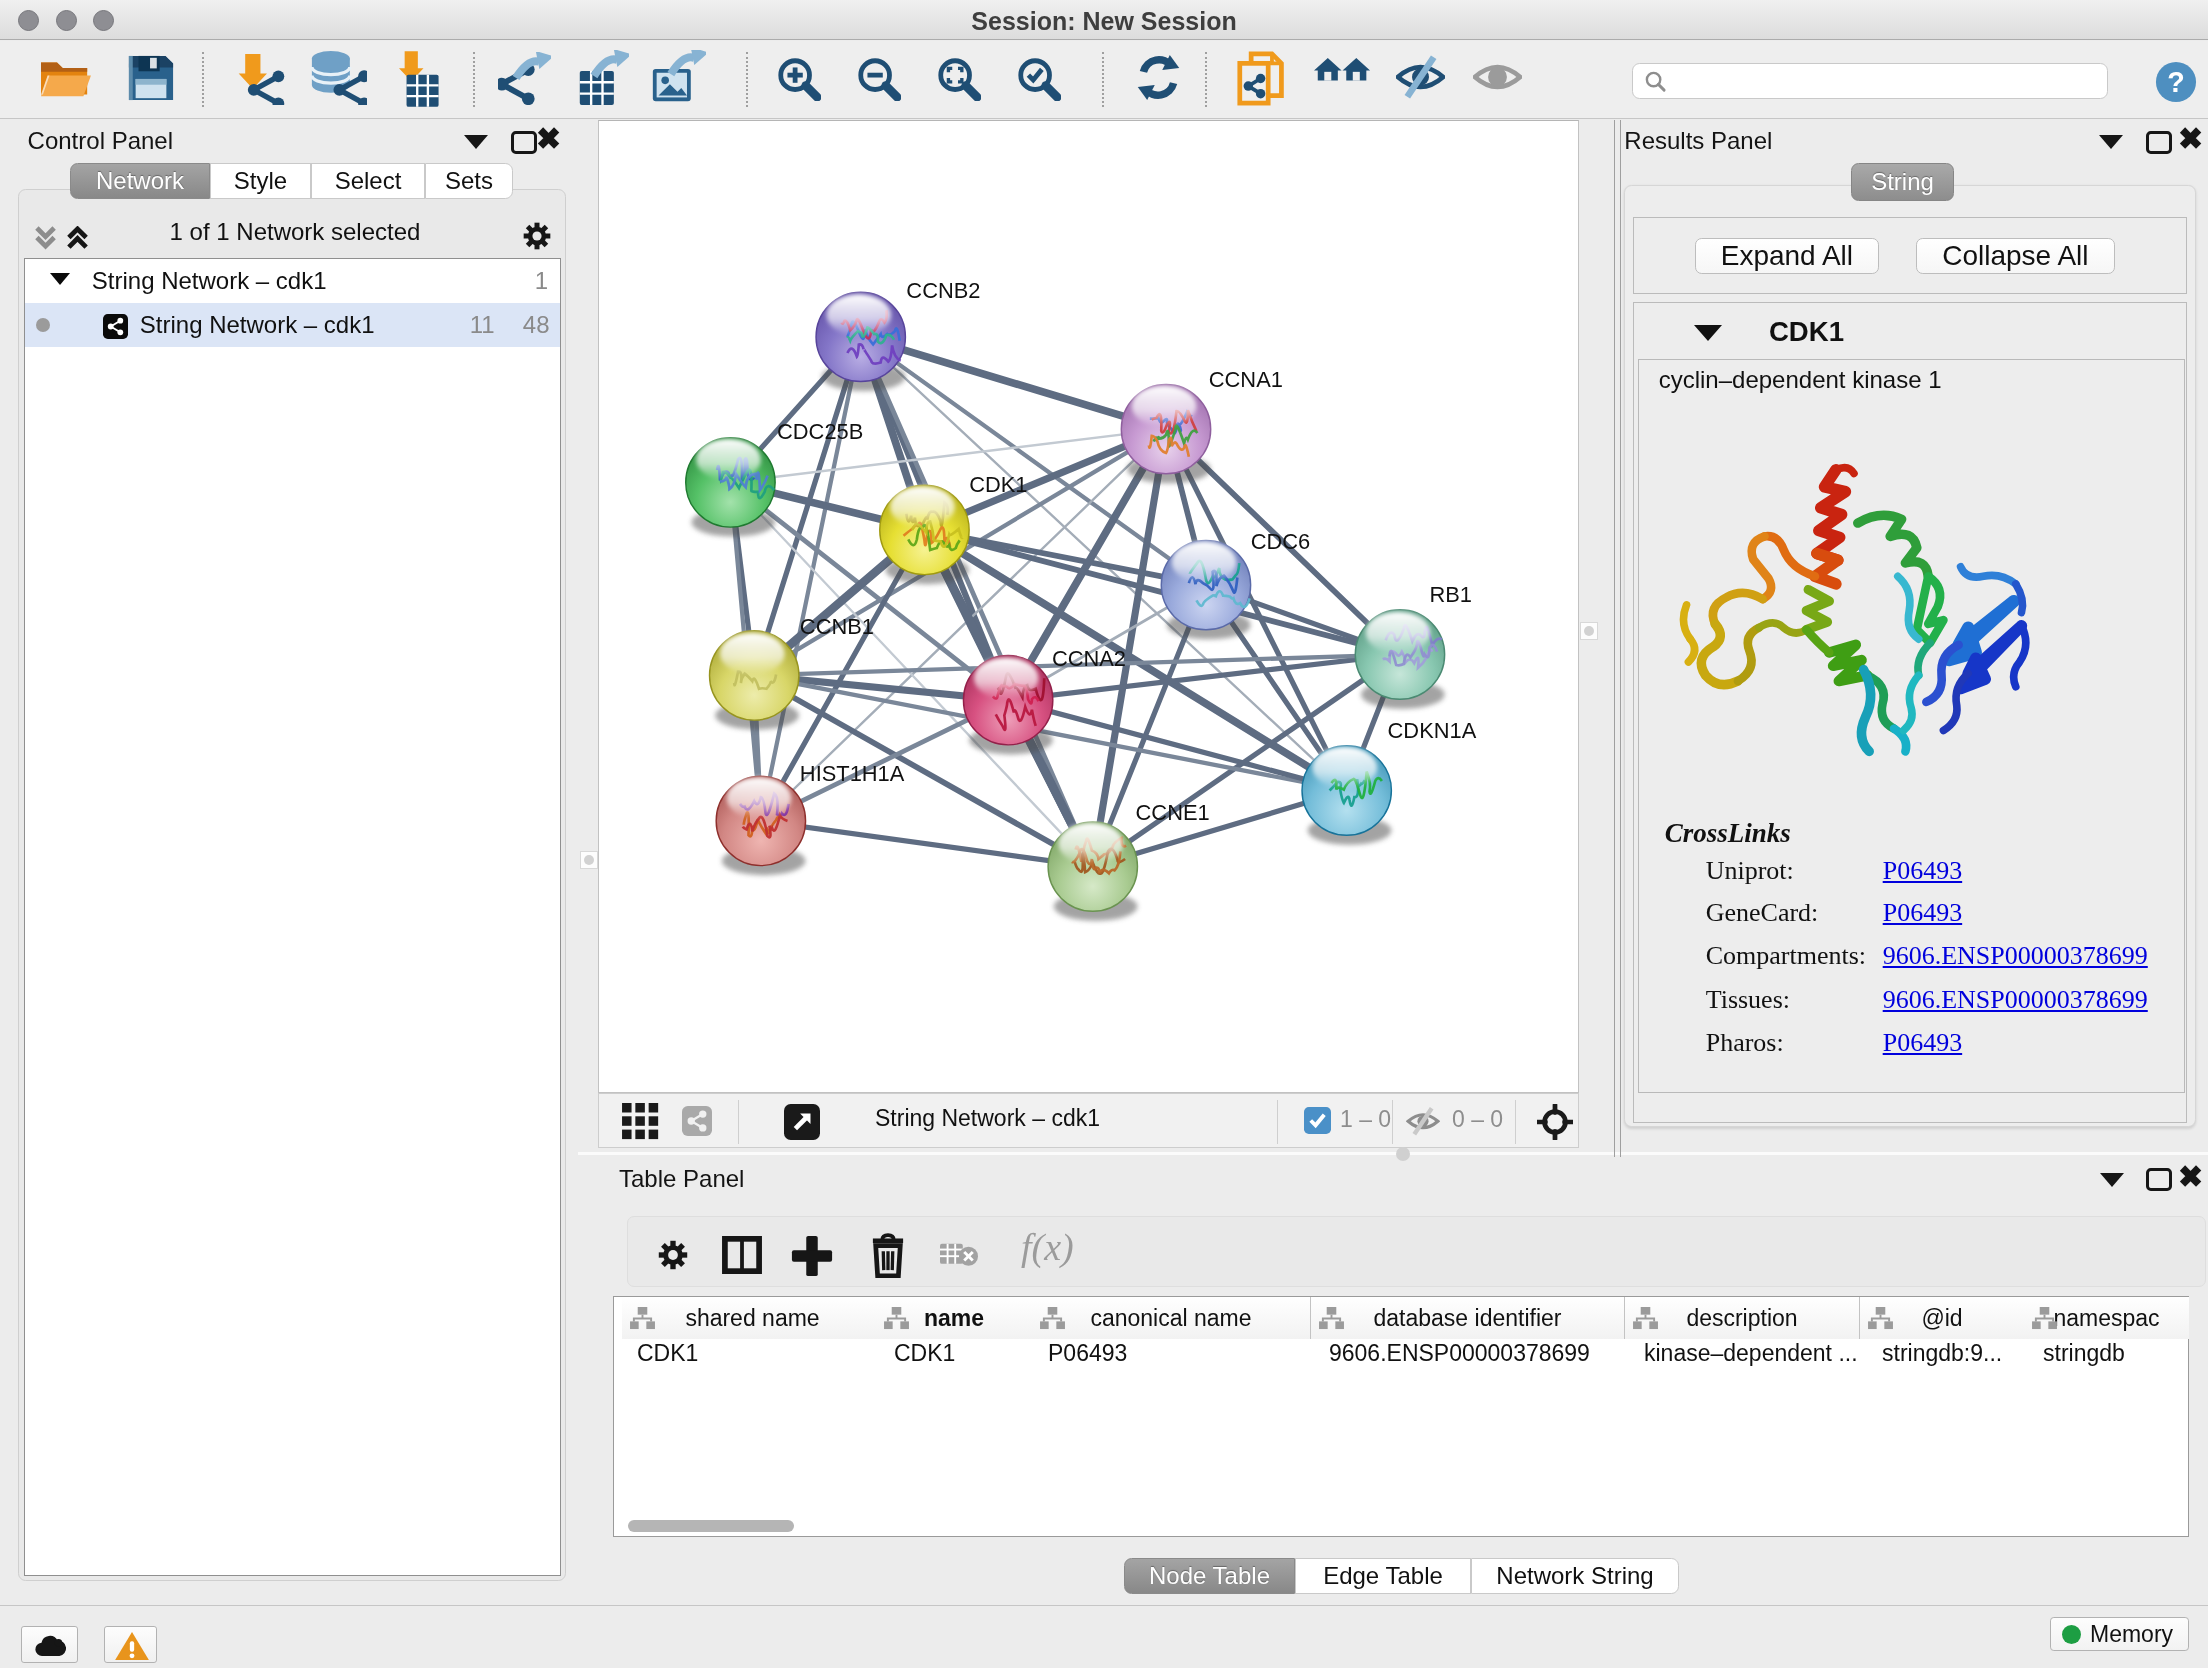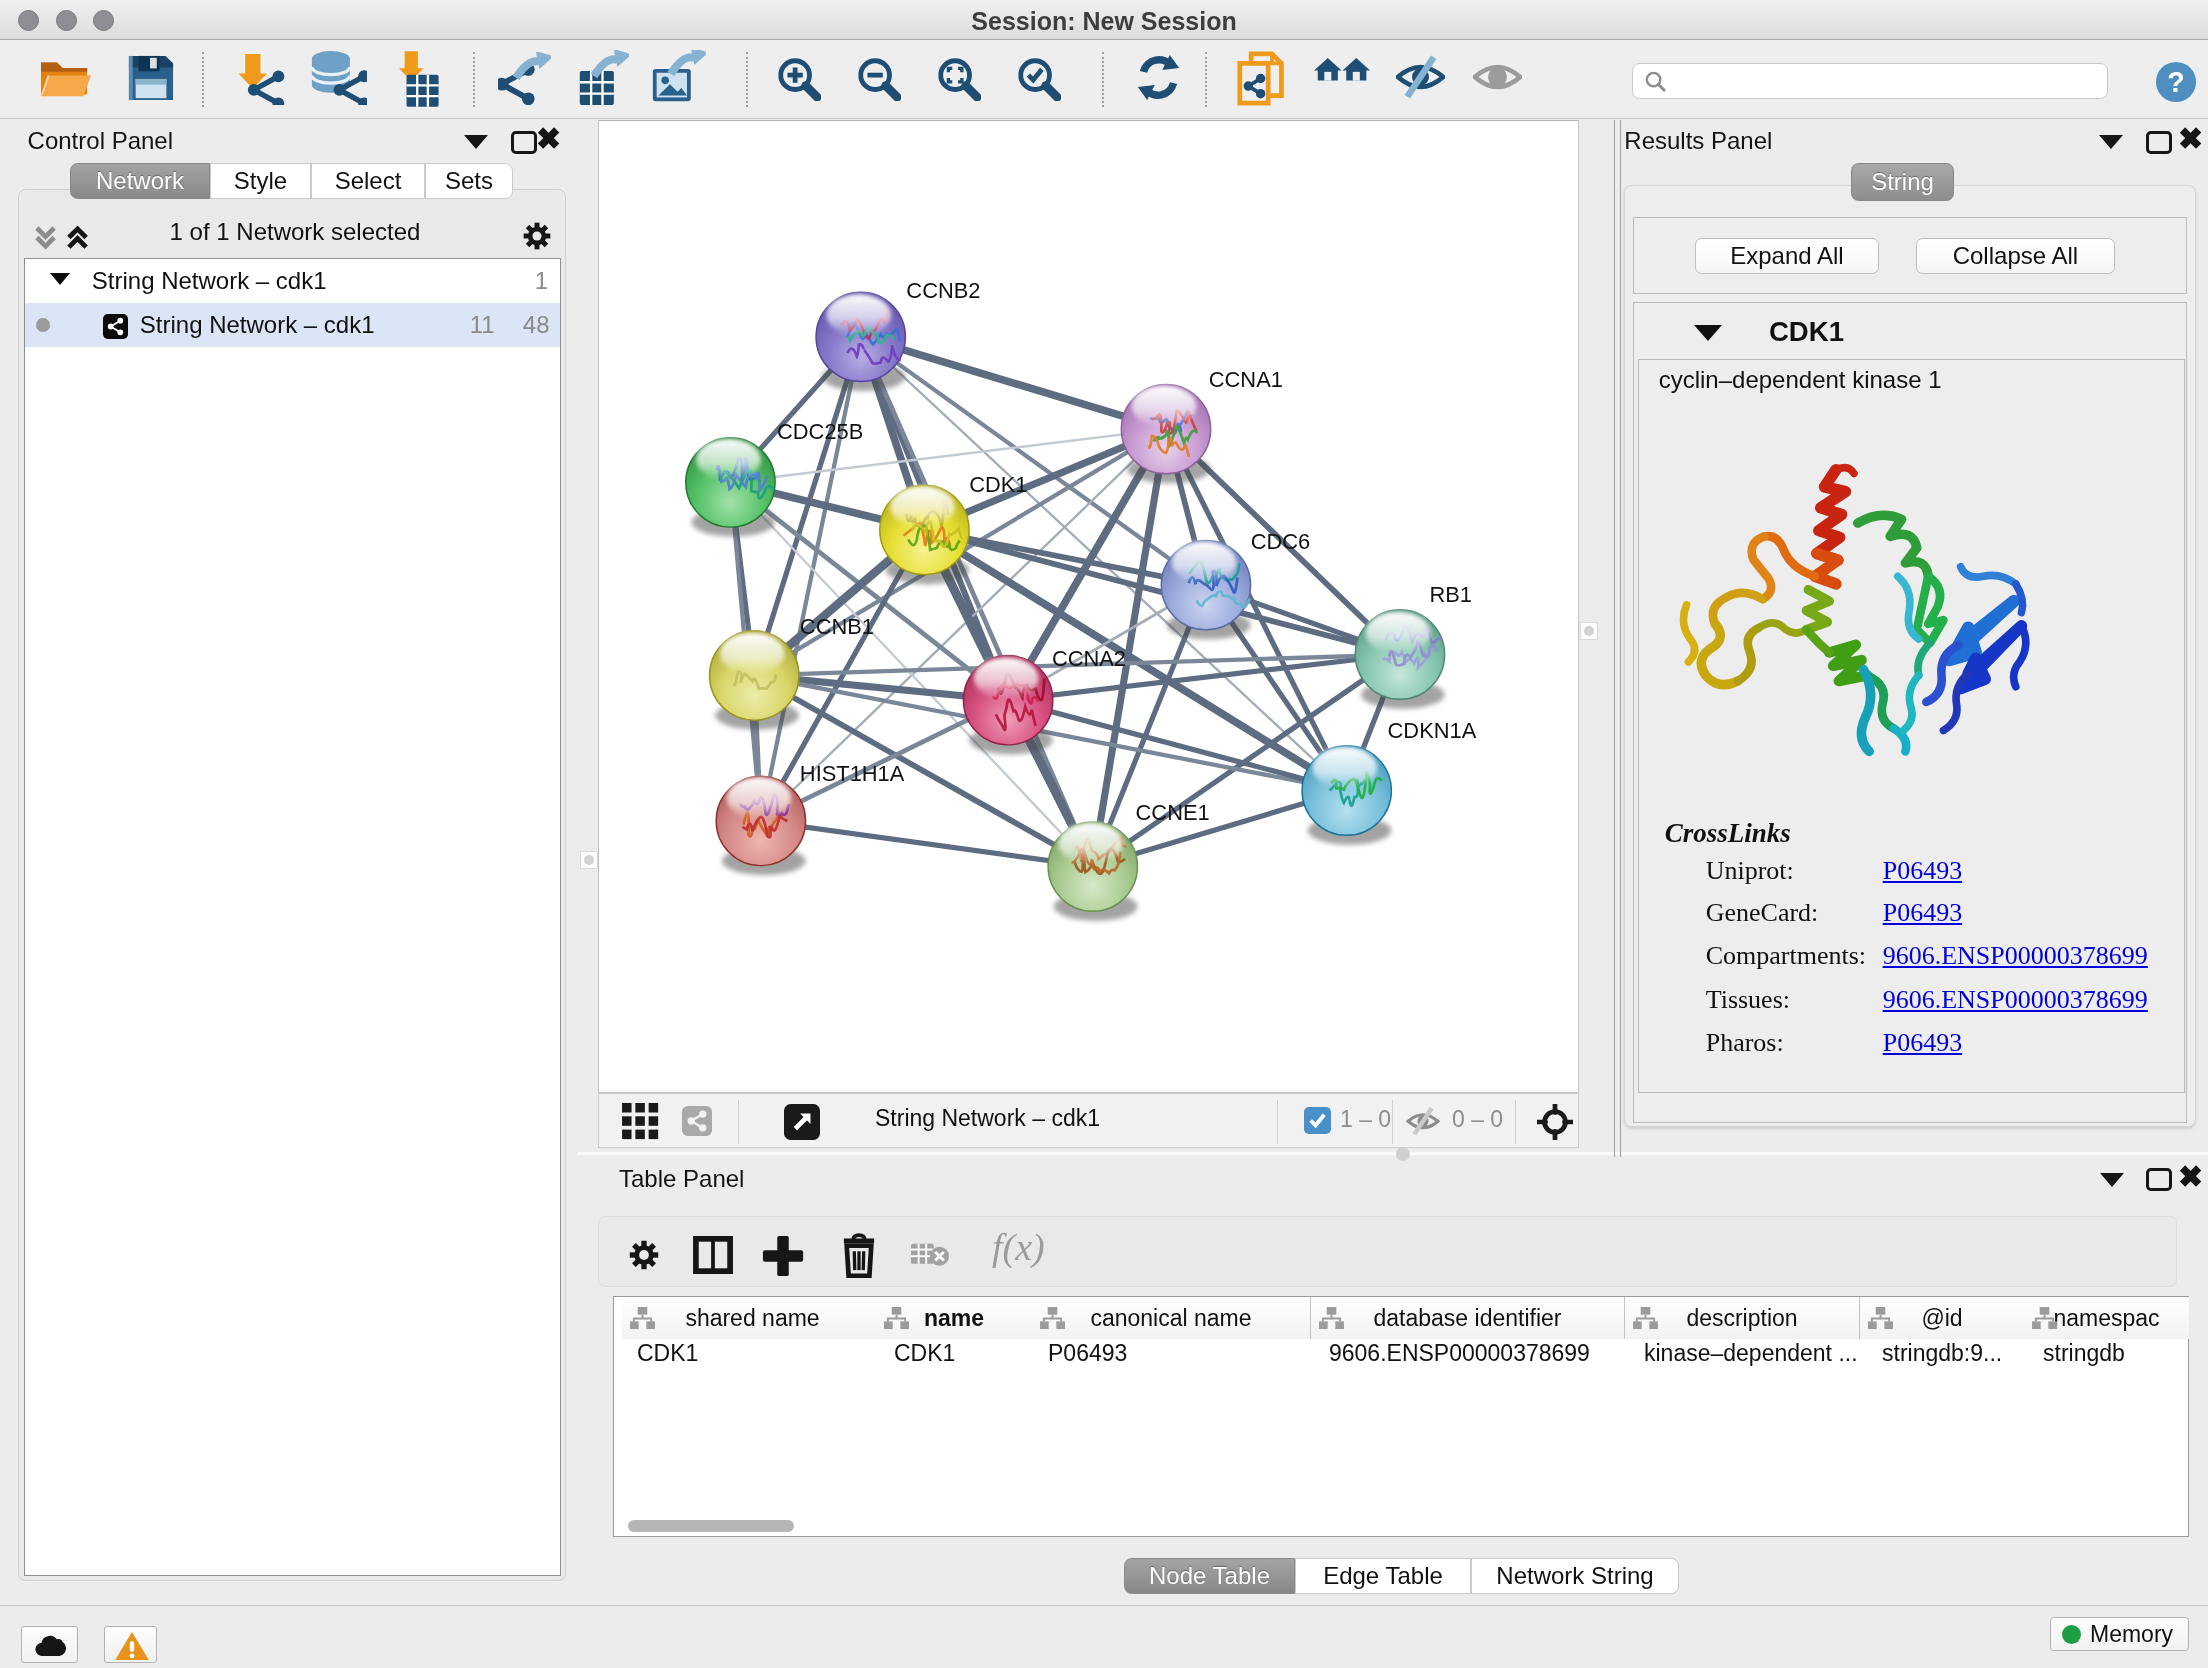--- a/index.html
+++ b/index.html
@@ -44,24 +44,24 @@
 #canvas { left:598px; top:120px; width:981px; height:973px; background:#fff;
   border:1px solid #c2c2c2; border-top:1px solid #b5b5b5;}
 #netfoot { left:598px; top:1093px; width:981px; height:55px; background:#f1f1f1;
   border:1px solid #cdcdcd; }
 .vsep { position:absolute; top:5.7px; height:44px; width:1px; background:#cfcfcf; }
 
 #rpanel { left:1611px; top:120px; width:597px; height:1037px; background:#ececec; }
 #rbody { position:absolute; left:13.3px; top:65px; width:572px; height:942px;
   background:#ededed; border:1px solid #d6d6d6; border-radius:7.6px; box-shadow:0 1.9px 2.9px rgba(0,0,0,.12); }
 .rbtn { position:absolute; top:0; height:36px; background:linear-gradient(#ffffff,#f6f6f6);
-  border:1px solid #bdbdbd; border-radius:6.7px; font-size:24px; color:#111; text-align:center; line-height:34px; }
+  border:1px solid #bdbdbd; border-radius:6.7px; font-size:28px; color:#111; text-align:center; line-height:34px; }
 
 #tpanel { left:578px; top:1157px; width:1630px; height:449px; background:#ececec; }
-#ttoolbar { position:absolute; left:20px; top:59px; width:1579px; height:71px;
+#ttoolbar { position:absolute; left:49px; top:59px; width:1579px; height:71px;
   background:#e9e9e9; border:1px solid #dedede; border-radius:7px; }
 #ttable { position:absolute; left:35px; top:139px; width:1576px; height:241px;
   background:#fff; border:1px solid #9a9a9a; }
 .th { position:absolute; top:0; height:42px; border-right:1px solid #c3c3c3;
   background:linear-gradient(#ffffff,#f2f2f2); font-size:23px; color:#111; }
 .td { position:absolute; top:43px; height:42px; font-size:23px; color:#111; }
 .ttab { position:absolute; top:401px; height:36px; font-size:24px; text-align:center;
   line-height:34px; background:#fff; border:1px solid #c9c9c9; color:#111; }
 .xrow { position:absolute; left:0; width:100%; font-family:"Liberation Serif", serif; font-size:26px; }
 .xl { position:absolute; left:67px; color:#111; }

